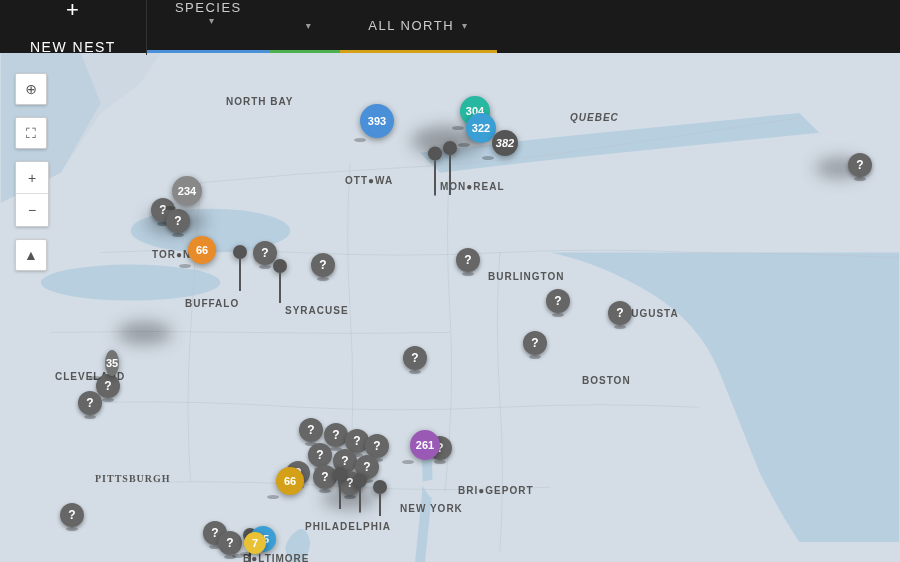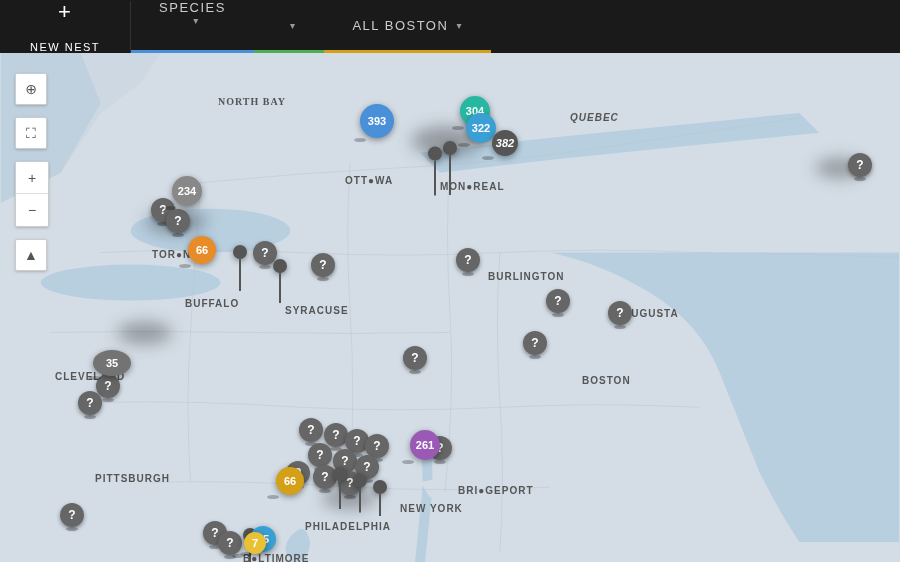--- a/index.html
+++ b/index.html
@@ -216,32 +216,32 @@
       pointer-events: none;
       white-space: nowrap;
     }
   </style>
 </head>
 <body>
 
 <div id="header">
   <div class="new-nest">
     <span class="plus">+</span>
-    <span style="font-size:11px;letter-spacing:1.5px;margin-top:18px;">NEW NEST</span>
+    <span style="font-size:14px;letter-spacing:1.5px;margin-top:18px;">NEW NEST</span>
   </div>
   <div class="nav-items">
     <div class="nav-item species">
       <span>SPECIES</span>
       <span class="arrow">▾</span>
     </div>
     <div class="nav-item verified">
       <span class="arrow">▾</span>
     </div>
     <div class="nav-item all-nests">
-      <span>ALL BOSTON</span>
+      <span>ALL NORTH</span>
       <span class="arrow">▾</span>
     </div>
   </div>
 </div>
 
 <div id="map-container">
 
   <div id="map-bg">
 
     <svg id="map-svg" viewBox="0 0 900 510" xmlns="http://www.w3.org/2000/svg">
@@ -278,30 +278,30 @@
       <path d="M150,430 Q250,428 350,435 Q450,440 550,435" stroke="#b8c5cc" stroke-width="0.5" fill="none"></path>
 
       <path d="M200,130 Q195,200 190,280 Q185,350 190,430" stroke="#b8c5cc" stroke-width="0.5" fill="none"></path>
       <path d="M350,110 Q345,180 350,260 Q355,340 350,430" stroke="#b8c5cc" stroke-width="0.5" fill="none"></path>
       <path d="M450,110 Q445,180 450,260 Q455,340 445,440" stroke="#b8c5cc" stroke-width="0.5" fill="none"></path>
       <path d="M500,200 Q495,270 500,350 Q505,420 500,500" stroke="#b8c5cc" stroke-width="0.5" fill="none"></path>
     </svg>
   </div>
 
   <div id="city-labels">
-      <div class="city-label" style="left: 218px; top: 43px; font-family: Liberation Serif, serif;">NORTH BAY</div>
+      <div class="city-label" style="left: 226px; top: 43px;">NORTH BAY</div>
       <div class="city-label" style="left: 345px; top: 122px;">OTT●WA</div>
       <div class="city-label" style="left: 440px; top: 128px;">MON●REAL</div>
       <div class="city-label" style="left: 570px; top: 59px; font-style: italic;">QUEBEC</div>
       <div class="city-label" style="left: 488px; top: 218px;">BURLINGTON</div>
       <div class="city-label" style="left: 152px; top: 196px;">TOR●NTO</div>
       <div class="city-label" style="left: 185px; top: 245px;">BUFFALO</div>
       <div class="city-label" style="left: 285px; top: 252px;">SYRACUSE</div>
       <div class="city-label" style="left: 55px; top: 318px;">CLEVELAND</div>
-      <div class="city-label" style="left: 95px; top: 420px;">PITTSBURGH</div>
+      <div class="city-label" style="left: 95px; top: 420px; font-family: Liberation Serif, serif;">PITTSBURGH</div>
       <div class="city-label" style="left: 582px; top: 322px;">BOSTON</div>
       <div class="city-label" style="left: 400px; top: 450px;">NEW YORK</div>
       <div class="city-label" style="left: 458px; top: 432px;">BRI●GEPORT</div>
       <div class="city-label" style="left: 305px; top: 468px;">PHILADELPHIA</div>
       <div class="city-label" style="left: 243px; top: 500px;">B●LTIMORE</div>
       <div class="city-label" style="left: 623px; top: 255px;">AUGUSTA</div>
     </div>
 
   <div id="shadows">
       <div class="dark-shadow" style="left: 146px; top: 155.5px; width: 60px; height: 25px;"></div>
@@ -494,21 +494,21 @@
     </div>
     <div class="pin-shadow"></div>
   </div>
       <div class="nest-marker" style="left: 185px; top: 197px;">
     <div class="cluster-bubble" style="width:28px;height:28px;background:#e88c2a;">
       66
     </div>
     <div class="pin-shadow"></div>
   </div>
       <div class="nest-marker" style="left: 95px; top: 310px;">
-    <div class="cluster-bubble" style="width:38px;height:26px;background:#737373;">
+    <div class="cluster-bubble" style="width:14px;height:26px;background:#737373;">
       35
     </div>
     <div class="pin-shadow"></div>
   </div>
       <div class="nest-marker" style="left: 408px; top: 392px;">
     <div class="cluster-bubble" style="width:30px;height:30px;background:#9b59b6;">
       261
     </div>
     <div class="pin-shadow"></div>
   </div>

